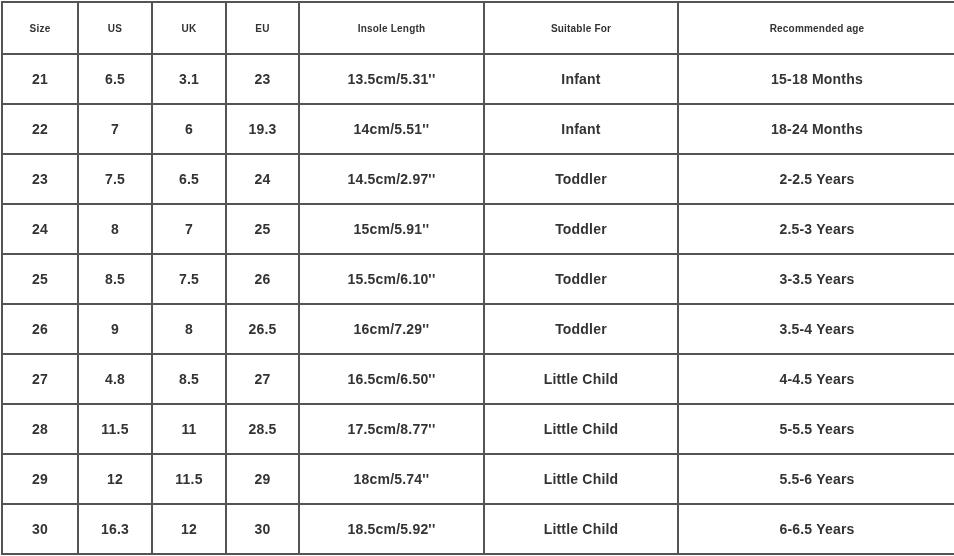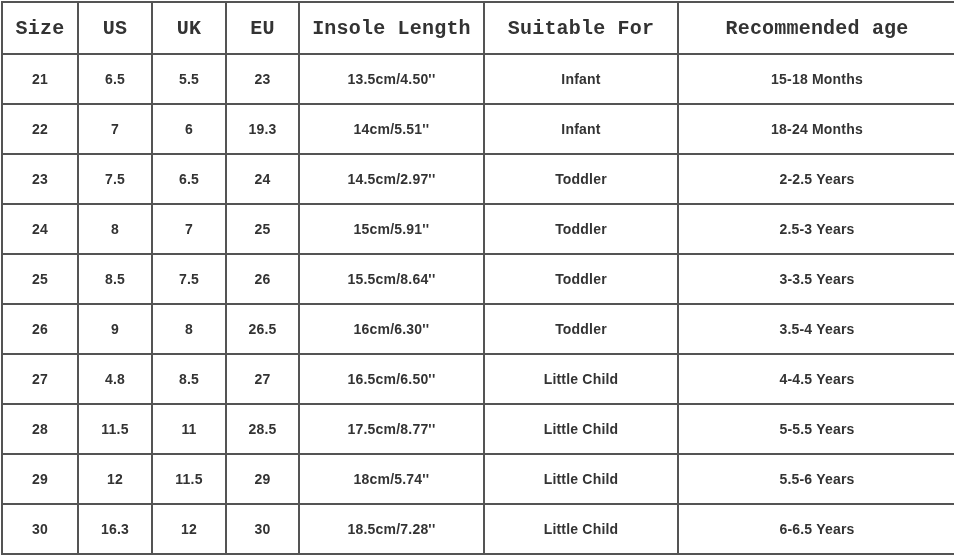--- a/index.html
+++ b/index.html
@@ -32,22 +32,21 @@
     padding: 0 4px;
     font-size: 14px;
     letter-spacing: 0.2px;
     overflow: hidden;
     white-space: nowrap;
   }
   table.size-chart thead tr {
     height: 52px;
   }
   table.size-chart th {
-    font-size: 20px;
-    font-family: Liberation Mono, monospace;
+    font-size: 10px;
   }
 </style>
 </head>
 <body>
 
 <div class="chart-wrap">
   <table class="size-chart">
     <colgroup>
         <col style="width: 76px;">
         <col style="width: 74px;">
@@ -65,23 +64,23 @@
           <th>EU</th>
           <th>Insole Length</th>
           <th>Suitable For</th>
           <th>Recommended age</th>
         </tr>
     </thead>
     <tbody>
         <tr>
           <td>21</td>
           <td>6.5</td>
-          <td>5.5</td>
+          <td>3.1</td>
           <td>23</td>
-          <td>13.5cm/4.50''</td>
+          <td>13.5cm/5.31''</td>
           <td>Infant</td>
           <td>15-18 Months</td>
         </tr>
         <tr>
           <td>22</td>
           <td>7</td>
           <td>6</td>
           <td>19.3</td>
           <td>14cm/5.51''</td>
           <td>Infant</td>
@@ -103,30 +102,30 @@
           <td>25</td>
           <td>15cm/5.91''</td>
           <td>Toddler</td>
           <td>2.5-3 Years</td>
         </tr>
         <tr>
           <td>25</td>
           <td>8.5</td>
           <td>7.5</td>
           <td>26</td>
-          <td>15.5cm/8.64''</td>
+          <td>15.5cm/6.10''</td>
           <td>Toddler</td>
           <td>3-3.5 Years</td>
         </tr>
         <tr>
           <td>26</td>
           <td>9</td>
           <td>8</td>
           <td>26.5</td>
-          <td>16cm/6.30''</td>
+          <td>16cm/7.29''</td>
           <td>Toddler</td>
           <td>3.5-4 Years</td>
         </tr>
         <tr>
           <td>27</td>
           <td>4.8</td>
           <td>8.5</td>
           <td>27</td>
           <td>16.5cm/6.50''</td>
           <td>Little Child</td>
@@ -148,19 +147,19 @@
           <td>29</td>
           <td>18cm/5.74''</td>
           <td>Little Child</td>
           <td>5.5-6 Years</td>
         </tr>
         <tr>
           <td>30</td>
           <td>16.3</td>
           <td>12</td>
           <td>30</td>
-          <td>18.5cm/7.28''</td>
+          <td>18.5cm/5.92''</td>
           <td>Little Child</td>
           <td>6-6.5 Years</td>
         </tr>
       </tbody>
   </table>
 </div>
 
 </body></html>

